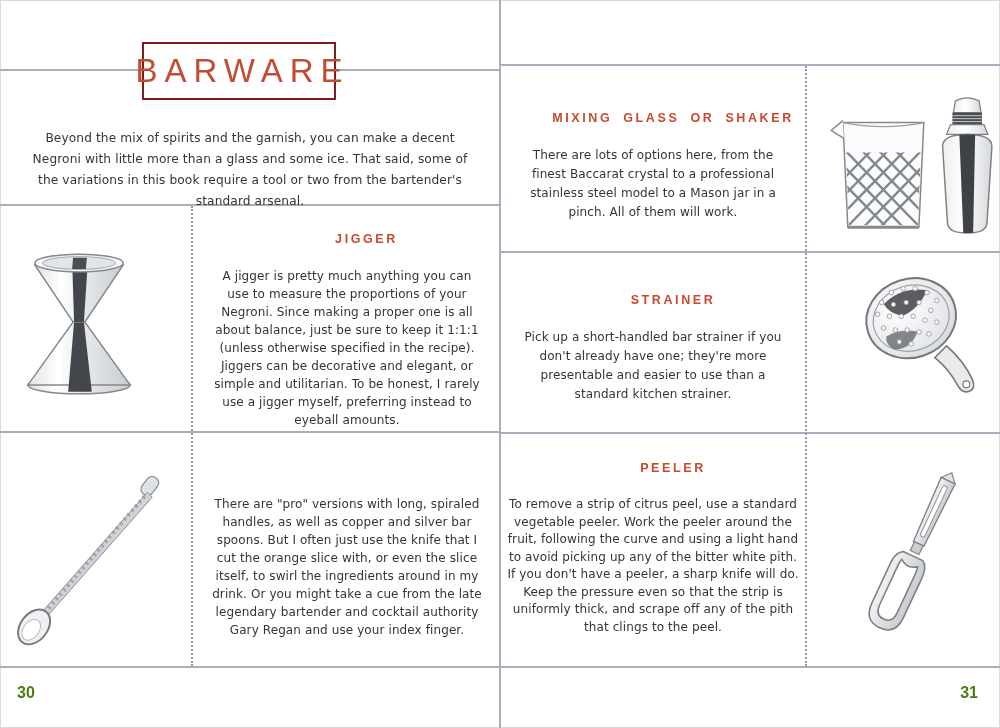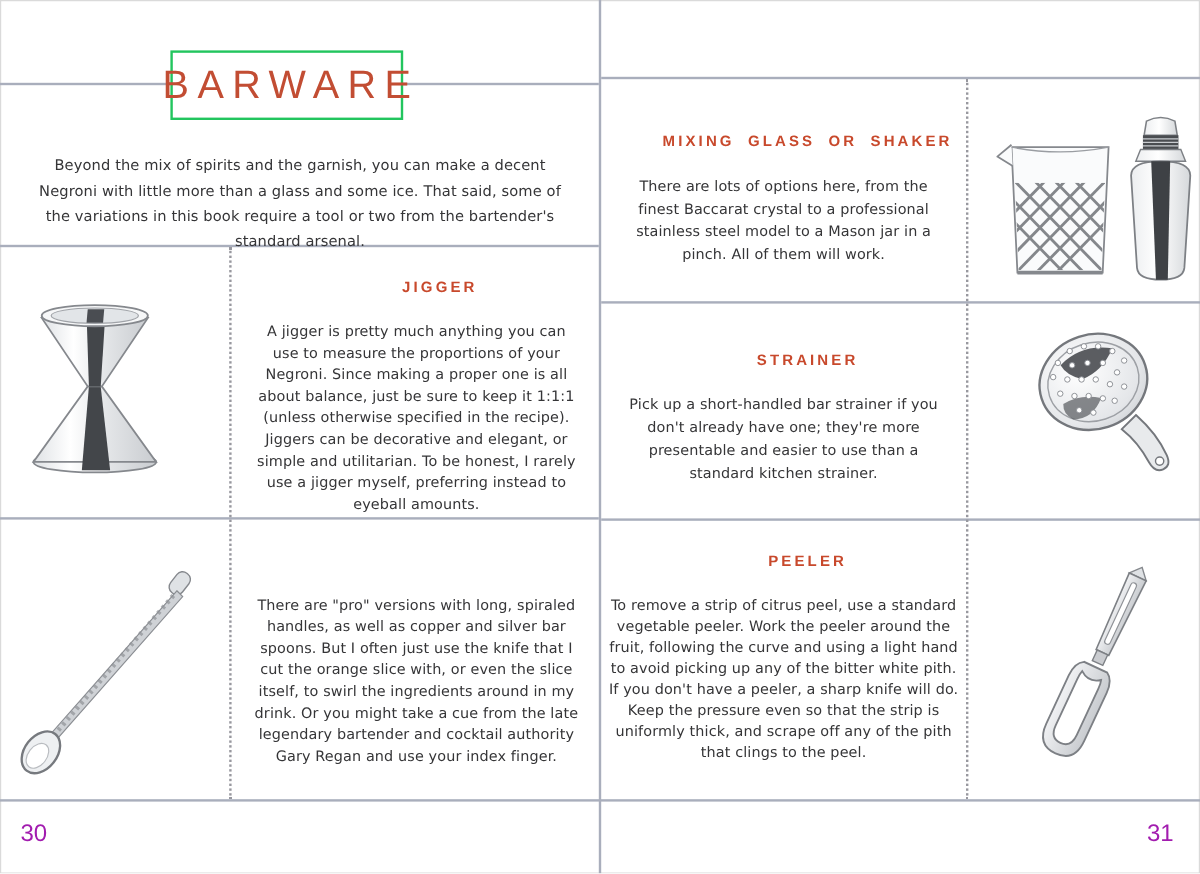--- a/index.html
+++ b/index.html
@@ -16,21 +16,21 @@
   #rule-right-top{left:501px;top:64px;width:499px;height:2px;}
   #rule-right-mid1{left:501px;top:251px;width:499px;height:2px;}
   #rule-right-mid2{left:501px;top:432px;width:499px;height:2px;}
   #rule-bottom{left:0;top:666px;width:1000px;height:2px;}
   .dotted-v{position:absolute;width:0;border-left:2px dotted #98989f;}
   #dot-left{left:191px;top:206px;height:460px;}
   #dot-right{left:805px;top:66px;height:600px;}
 
   #title-box{
     position:absolute;left:142px;top:42px;width:190px;height:54px;z-index:2;
-    background:#ffffff;border:2px solid #22c55e;
+    background:#ffffff;border:2px solid #7f1d1d;
     display:flex;align-items:center;justify-content:center;
   }
   #title-box .t{
     font-family:"Liberation Sans",sans-serif;font-size:33px;font-weight:400;
     color:#c24d33;letter-spacing:7px;padding-left:7px;white-space:nowrap;
   }
   .body-text{
     position:absolute;color:#353537;font-size:12px;text-align:center;
     letter-spacing:0.1px;
   }
@@ -46,21 +46,21 @@
   #barspoon-head{left:193px;top:460px;width:307px;}
   #barspoon-body{left:207px;top:483px;width:280px;line-height:18px;}
   #mixing-head{left:500px;top:111px;width:306px;}
   #mixing-body{left:521px;top:134px;width:264px;line-height:19px;}
   #strainer-head{left:500px;top:293px;width:306px;}
   #strainer-body{left:513px;top:316px;width:280px;line-height:19px;}
   #peeler-head{left:500px;top:461px;width:306px;}
   #peeler-body{left:506px;top:484px;width:294px;line-height:17.5px;}
 
   .page-num{
-    position:absolute;top:684px;color:#a21caf;font-size:20px;font-weight:400;
+    position:absolute;top:684px;color:#4d7c0f;font-size:16px;font-weight:700;
     font-family:"Liberation Sans",sans-serif;
   }
   #pn-left{left:17px;}
   #pn-right{right:22px;}
 
   .illus{position:absolute;}
   .illus svg{overflow:visible;display:block;}
   #illus-jigger{left:22px;top:246px;}
   #illus-barspoon{left:6px;top:468px;}
   #illus-mixing{left:826px;top:93px;}

